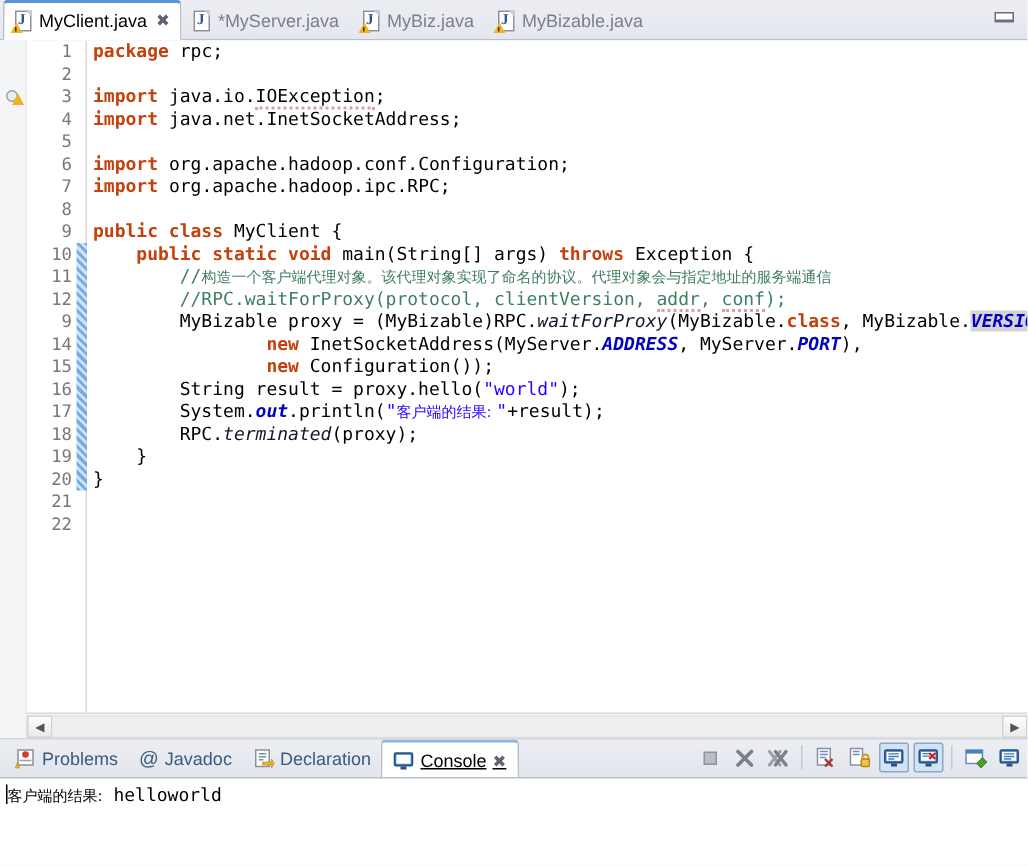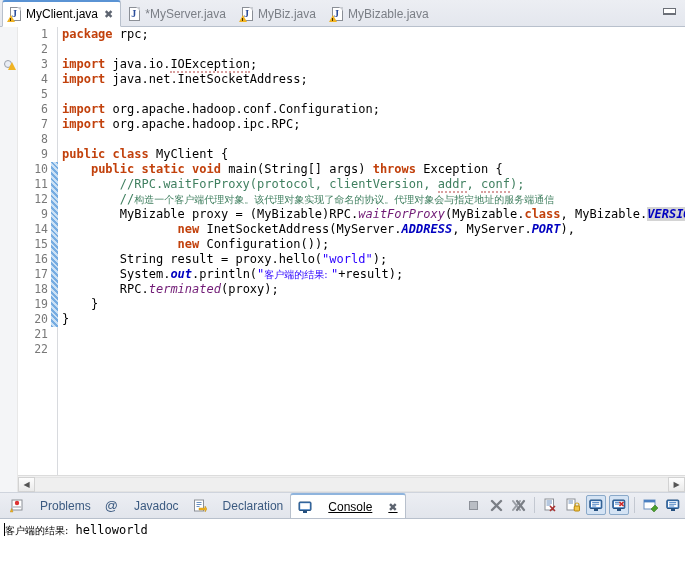--- a/index.html
+++ b/index.html
@@ -195,21 +195,21 @@
     color: #000000;
     padding-left: 4px;
   }
   .code-line.hl { background: #e8f1fc; }
 
   
   .kw  { color: #c2410c; font-weight: bold; }
   .str { color: #2a00ff; }
   .cmt { color: #3f7f5f; }
   .stc { color: #0000c0; font-style: italic; font-weight: bold; }
-  .mth { color: #701a75; font-style: italic; }
+  .mth { color: #0f172a; font-style: italic; }
   .sel { background: #d4d4d4; }
   .spell {
     border-bottom: 2px dotted #d9a0a0;
     padding-bottom: 0px;
   }
   .cn {
     font-family: "DejaVu Sans", sans-serif;
     font-size: 10px;
   }
 
@@ -246,21 +246,21 @@
   .view-tabbar {
     position: relative;
     height: 26px;
     background: linear-gradient(to bottom,#eceef3,#e2e5ec);
     border-top: 1px solid #cfd4dd;
     display: flex;
     align-items: flex-end;
     padding-left: 3px;
   }
   .vtab {
-    display: flex; align-items: center; gap: 16px;
+    display: flex; align-items: center; gap: 4px;
     height: 25px;
     padding: 0 7px;
     font-size: 12px;
     color: #3b5a80;
     white-space: nowrap;
   }
   .vtab.active {
     background: #ffffff;
     color: #000000;
     border: 1px solid #b8c0cc;
@@ -414,22 +414,22 @@
         <div class="code-line"><span class="kw">package</span> rpc;</div>
         <div class="code-line"> </div>
         <div class="code-line"><span class="kw">import</span> java.io.<span class="spell">IOException</span>;</div>
         <div class="code-line"><span class="kw">import</span> java.net.InetSocketAddress;</div>
         <div class="code-line"> </div>
         <div class="code-line"><span class="kw">import</span> org.apache.hadoop.conf.Configuration;</div>
         <div class="code-line"><span class="kw">import</span> org.apache.hadoop.ipc.RPC;</div>
         <div class="code-line"> </div>
         <div class="code-line"><span class="kw">public class</span> MyClient {</div>
         <div class="code-line">    <span class="kw">public static void</span> main(String[] args) <span class="kw">throws</span> Exception {</div>
+        <div class="code-line">        <span class="cmt">//<span class="cn">构造一个客户端代理对象。该代理对象实现了命名的协议。代理对象会与指定地址的服务端通信</span></span></div>
         <div class="code-line">        <span class="cmt">//RPC.waitForProxy(protocol, clientVersion, <span class="spell">addr</span>, <span class="spell">conf</span>);</span></div>
-        <div class="code-line">        <span class="cmt">//<span class="cn">构造一个客户端代理对象。该代理对象实现了命名的协议。代理对象会与指定地址的服务端通信</span></span></div>
         <div class="code-line">        MyBizable proxy = (MyBizable)RPC.<span class="mth">waitForProxy</span>(MyBizable.<span class="kw">class</span>, MyBizable.<span class="sel stc">VERSION</span>,</div>
         <div class="code-line">                <span class="kw">new</span> InetSocketAddress(MyServer.<span class="stc">ADDRESS</span>, MyServer.<span class="stc">PORT</span>),</div>
         <div class="code-line">                <span class="kw">new</span> Configuration());</div>
         <div class="code-line">        String result = proxy.hello(<span class="str">"world"</span>);</div>
         <div class="code-line">        System.<span class="stc">out</span>.println(<span class="str">"<span class="cn">客户端的结果: </span>"</span>+result);</div>
         <div class="code-line">        RPC.<span class="mth">terminated</span>(proxy);</div>
         <div class="code-line">    }</div>
         <div class="code-line">}</div>
         <div class="code-line"> </div>
       </div>

